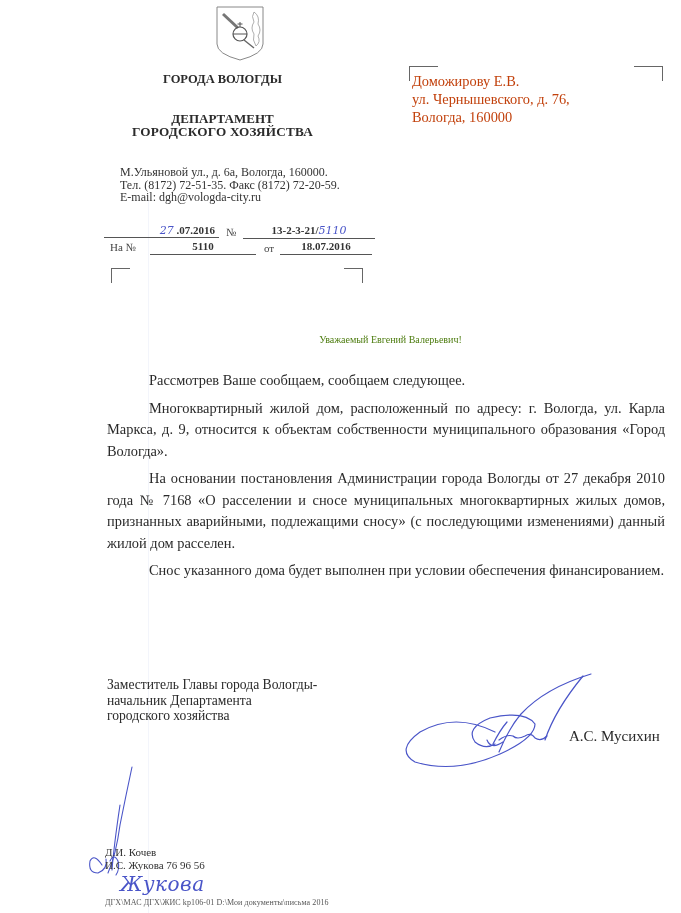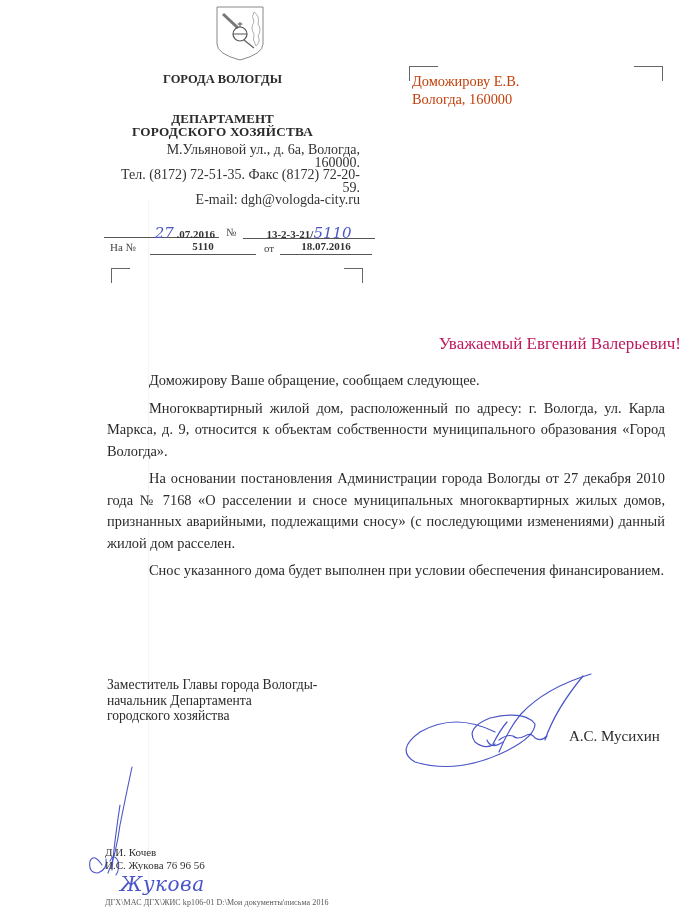--- a/index.html
+++ b/index.html
@@ -23,50 +23,50 @@
     }
     .org {
       left: 100px; width: 245px; text-align: center;
       font-weight: bold; font-size: 12.5px; line-height: 13px; color: #2b2b2b;
     }
     .org1 { top: 73px; }
     .org2 { top: 112px; }
     .org2 .l1 { font-size: 13px; }
     .org2 .l2 { font-size: 13.2px; letter-spacing: 0.2px; }
     .contacts {
-      left: 120px; width: 240px; top: 144px;
-      text-align: right; font-size: 14px; line-height: 12.5px; color: #333;
+      left: 120px; width: 240px; top: 166px;
+      text-align: left; font-size: 12px; line-height: 12.5px; color: #333;
     }
 
     
     .corner { border-color: #666; border-style: solid; border-width: 0; }
     .rcpt-corner-tl { left: 409px; top: 66px; width: 28px; height: 14px; border-top-width: 1px; border-left-width: 1px; }
     .rcpt-corner-tr { left: 634px; top: 66px; width: 28px; height: 14px; border-top-width: 1px; border-right-width: 1px; }
     .recipient {
       left: 412px; top: 72px; font-size: 14.4px; line-height: 18px; color: #c2410c;
     }
 
     
     .reg-row { font-size: 11px; color: #444; }
     .underline { border-bottom: 1px solid #555; text-align: center; font-weight: bold; color: #333; }
     .date-field { left: 104px; top: 224px; width: 115px; height: 14px; text-align: right; padding-right: 4px; box-sizing: border-box; }
     .num-sign { left: 226px; top: 226px; }
     .num-field { left: 243px; top: 224px; width: 132px; height: 14px; }
-    .hand { font-family: "DejaVu Serif", serif; font-style: italic; font-weight: normal; color: #4a55c8; font-size: 15px; }
+    .hand { font-family: "DejaVu Serif", serif; font-style: italic; font-weight: normal; color: #4a55c8; font-size: 11px; }
     .ref-label { left: 110px; top: 241px; }
     .ref-field { left: 150px; top: 240px; width: 106px; height: 14px; }
     .ot-label { left: 264px; top: 242px; }
     .ot-field { left: 280px; top: 240px; width: 92px; height: 14px; }
     .reg-corner-l { left: 111px; top: 268px; width: 18px; height: 14px; border-top-width: 1px; border-left-width: 1px; }
     .reg-corner-r { left: 344px; top: 268px; width: 18px; height: 14px; border-top-width: 1px; border-right-width: 1px; }
 
     
     .salutation {
-      left: 100px; width: 581px; top: 334px; text-align: right;
-      font-size: 17px; color: #be185d;
+      left: 100px; width: 581px; top: 334px; text-align: center;
+      font-size: 10px; color: #4d7c0f;
     }
     .body-text {
       left: 107px; width: 558px; top: 370px;
       font-size: 14.4px; line-height: 21.5px; color: #2a2a2a;
     }
     .body-text p { margin: 0 0 6px 0; text-indent: 42px; text-align: justify; }
 
     
     .sign-title {
       left: 107px; top: 677px; font-size: 13.6px; line-height: 15.5px; color: #2a2a2a;
@@ -118,41 +118,42 @@
 <div class="abs contacts">
   <div>М.Ульяновой ул., д. 6а, Вологда, 160000.</div>
   <div>Тел. (8172) 72-51-35. Факс (8172) 72-20-59.</div>
   <div>E-mail: dgh@vologda-city.ru</div>
 </div>
 
 <div class="abs corner rcpt-corner-tl"></div>
 <div class="abs corner rcpt-corner-tr"></div>
 <div class="abs recipient">
   <div>Доможирову Е.В.</div>
+  <div>ул. Чернышевского, д. 76,</div>
   <div>Вологда, 160000</div>
 </div>
 
 <div class="abs reg-row underline date-field">
   <span class="hand">27</span>
   <span>.07.2016</span>
 </div>
 <div class="abs reg-row num-sign">№</div>
 <div class="abs reg-row underline num-field">
   <span>13-2-3-21/</span><span class="hand">5110</span>
 </div>
 <div class="abs reg-row ref-label">На №</div>
 <div class="abs reg-row underline ref-field">5110</div>
 <div class="abs reg-row ot-label">от</div>
 <div class="abs reg-row underline ot-field">18.07.2016</div>
 <div class="abs corner reg-corner-l"></div>
 <div class="abs corner reg-corner-r"></div>
 
 <div class="abs salutation">Уважаемый Евгений Валерьевич!</div>
 <div class="abs body-text">
-  <p>Доможирову Ваше обращение, сообщаем следующее.</p>
+  <p>Рассмотрев Ваше сообщаем, сообщаем следующее.</p>
   <p>Многоквартирный жилой дом, расположенный по адресу: г. Вологда, ул. Карла Маркса, д. 9, относится к объектам собственности муниципального образования «Город Вологда».</p>
   <p>На основании постановления  Администрации города Вологды от 27 декабря 2010 года № 7168 «О расселении и сносе муниципальных многоквартирных жилых домов, признанных аварийными, подлежащими сносу» (с последующими изменениями) данный жилой дом расселен.</p>
   <p>Снос указанного дома будет выполнен при условии обеспечения финансированием.</p>
 </div>
 
 <div class="abs sign-title">
   <div>Заместитель Главы города Вологды-</div>
   <div>начальник Департамента</div>
   <div>городского хозяйства</div>
 </div>

